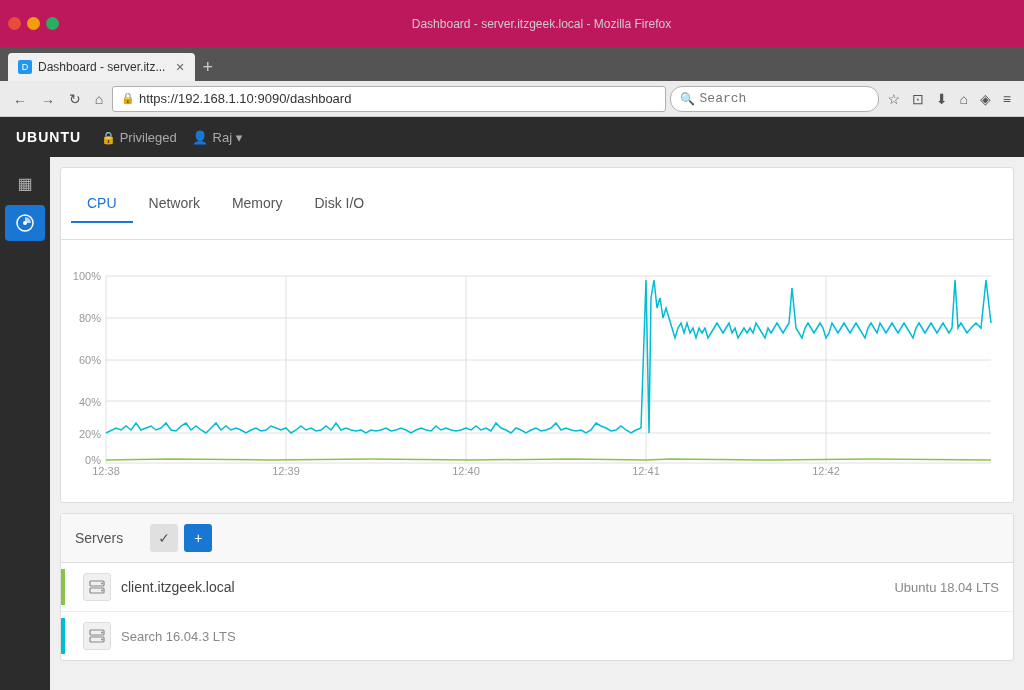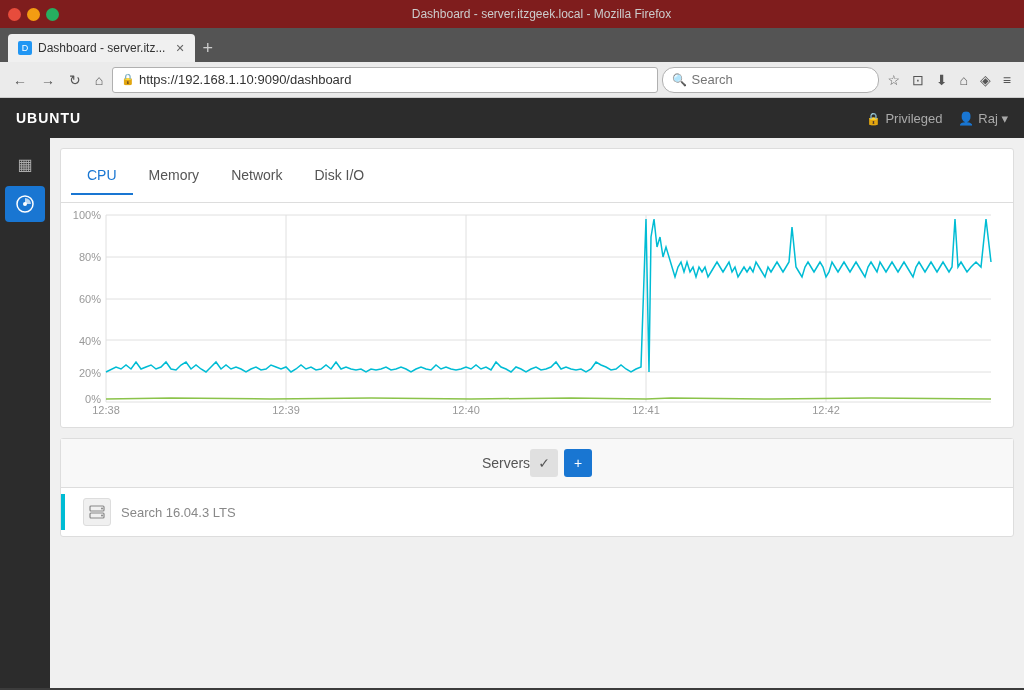--- a/index.html
+++ b/index.html
@@ -1,21 +1,21 @@
 <!DOCTYPE html>
 <html><head>
   <meta charset="utf-8">
   <style>
     * { margin: 0; padding: 0; box-sizing: border-box; }
     body { font-family: Arial, sans-serif; background: #3c3c3c; width: 1024px; height: 690px; overflow: hidden; }
 
     
     .title-bar {
-      background: #7f1d1d;
-      height: 28px;
+      background: #be185d;
+      height: 47px;
       display: flex;
       align-items: center;
       padding: 0 8px;
       gap: 8px;
     }
     .window-controls { display: flex; gap: 6px; align-items: center; }
     .win-btn { width: 13px; height: 13px; border-radius: 50%; border: none; cursor: pointer; }
     .win-close { background: #e74c3c; }
     .win-min { background: #f39c12; }
     .win-max { background: #27ae60; }
@@ -74,32 +74,33 @@
       align-items: center;
       background: white;
       border: 1px solid #b0b0b0;
       border-radius: 12px;
       height: 26px;
       padding: 0 10px;
       gap: 4px;
       min-width: 180px;
     }
     .search-icon-ff { color: #999; font-size: 12px; }
-    .search-input-ff { border: none; outline: none; font-size: 13px; color: #333; flex: 1; background: transparent; }
+    .search-input-ff { border: none; outline: none; font-size: 13px; color: #333; flex: 1; background: transparent; font-family: Liberation Mono, monospace; }
     .nav-icons { display: flex; gap: 2px; }
     .nav-icon-btn { background: none; border: none; cursor: pointer; color: #555; font-size: 14px; padding: 3px 5px; }
 
     
     .app-header {
       background: #2c2c2c;
       height: 40px;
       display: flex;
       align-items: center;
       padding: 0 16px;
-      justify-content: space-between;
+      justify-content: flex-start;
+      gap: 20px;
     }
     .app-title { color: white; font-size: 14px; font-weight: bold; letter-spacing: 1px; }
     .header-right { display: flex; align-items: center; gap: 16px; color: #aaa; font-size: 13px; }
     .header-right .lock-icon { font-size: 12px; }
     .header-right .user-icon { font-size: 13px; }
 
     
     .main-layout {
       display: flex;
       height: calc(690px - 30px - 34px - 36px - 40px);
@@ -140,56 +141,58 @@
       background: white;
       margin: 10px;
       border: 1px solid #ddd;
       border-radius: 3px;
     }
 
     
     .chart-tabs {
       display: flex;
       border-bottom: 1px solid #ddd;
-      padding: 8px 10px;
+      padding: 17px 10px;
     }
     .chart-tab {
       padding: 10px 16px;
       font-size: 14px;
       color: #555;
       cursor: pointer;
       border-bottom: 2px solid transparent;
       margin-bottom: -1px;
     }
     .chart-tab.active {
       color: #1976D2;
       border-bottom-color: #1976D2;
       font-weight: 500;
     }
 
     
     .chart-area {
-      padding: 4px 10px 6px 10px;
+      padding: 4px 10px 20px 10px;
       position: relative;
+      margin-top: 24px;
     }
 
     
     .servers-container {
       background: white;
       margin: 10px;
       border: 1px solid #ddd;
       border-radius: 3px;
     }
     .servers-header {
       display: flex;
       align-items: center;
-      justify-content: center;
+      justify-content: flex-start;
       padding: 10px 14px;
       background: #f8f8f8;
       border-bottom: 1px solid #ddd;
+      gap: 27px;
     }
     .servers-title { font-size: 14px; color: #555; }
     .servers-actions { display: flex; gap: 6px; }
     .servers-btn {
       width: 28px;
       height: 28px;
       border: none;
       border-radius: 3px;
       cursor: pointer;
       display: flex;
@@ -307,22 +310,22 @@
         <circle cx="10" cy="10" r="2" fill="white"></circle>
       </svg>
     </div>
   </div>
 
   <div class="content-area">
 
     <div class="chart-container">
       <div class="chart-tabs">
         <div class="chart-tab active">CPU</div>
+        <div class="chart-tab">Network</div>
         <div class="chart-tab">Memory</div>
-        <div class="chart-tab">Network</div>
         <div class="chart-tab">Disk I/O</div>
       </div>
       <div class="chart-area">
         <svg width="930" height="210" viewBox="0 0 930 210">
 
           <text x="30" y="12" font-size="11" fill="#999" text-anchor="end">100%</text>
           <text x="30" y="54" font-size="11" fill="#999" text-anchor="end">80%</text>
           <text x="30" y="96" font-size="11" fill="#999" text-anchor="end">60%</text>
           <text x="30" y="138" font-size="11" fill="#999" text-anchor="end">40%</text>
           <text x="30" y="170" font-size="11" fill="#999" text-anchor="end">20%</text>
@@ -387,20 +390,33 @@
 
     <div class="servers-container">
       <div class="servers-header">
         <span class="servers-title">Servers</span>
         <div class="servers-actions">
           <button class="servers-btn servers-btn-check">✓</button>
           <button class="servers-btn servers-btn-add">+</button>
         </div>
       </div>
 
+      <div class="server-item">
+        <div class="server-indicator" style="background: #8bc34a;"></div>
+        <div class="server-icon">
+          <svg width="16" height="16" viewBox="0 0 16 16">
+            <rect x="1" y="2" width="14" height="5" rx="1" fill="none" stroke="#888" stroke-width="1.2"></rect>
+            <rect x="1" y="9" width="14" height="5" rx="1" fill="none" stroke="#888" stroke-width="1.2"></rect>
+            <circle cx="13" cy="4.5" r="1" fill="#888"></circle>
+            <circle cx="13" cy="11.5" r="1" fill="#888"></circle>
+          </svg>
+        </div>
+        <span class="server-name">client.itzgeek.local</span>
+        <span class="server-os">Ubuntu 18.04 LTS</span>
+      </div>
 
       <div class="server-item">
         <div class="server-indicator" style="background: #00bcd4;"></div>
         <div class="server-icon">
           <svg width="16" height="16" viewBox="0 0 16 16">
             <rect x="1" y="2" width="14" height="5" rx="1" fill="none" stroke="#888" stroke-width="1.2"></rect>
             <rect x="1" y="9" width="14" height="5" rx="1" fill="none" stroke="#888" stroke-width="1.2"></rect>
             <circle cx="13" cy="4.5" r="1" fill="#888"></circle>
             <circle cx="13" cy="11.5" r="1" fill="#888"></circle>
           </svg>

